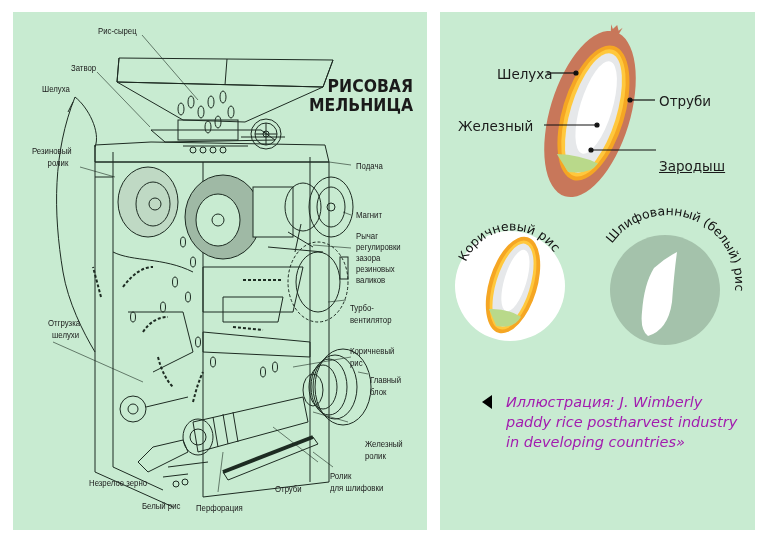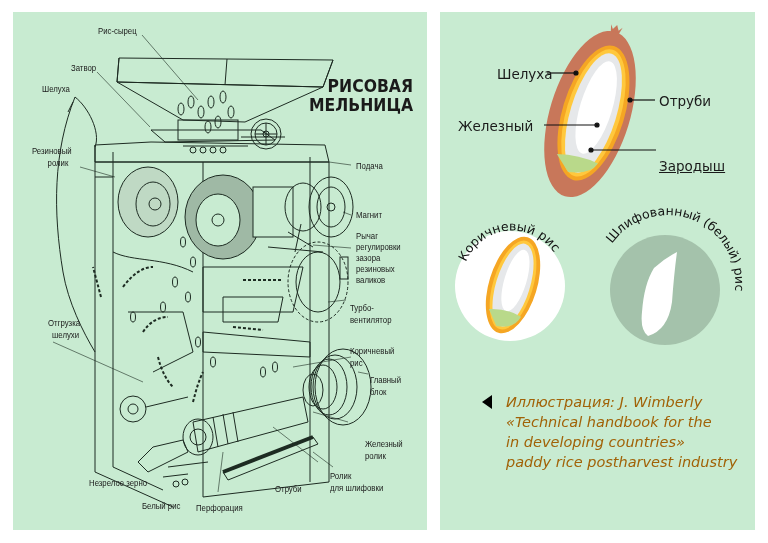--- a/index.html
+++ b/index.html
@@ -5,21 +5,21 @@
   html,body{margin:0;padding:0;background:#ffffff;}
   body{width:768px;height:543px;position:relative;overflow:hidden;font-family:"Liberation Sans",sans-serif;}
   .panel{position:absolute;background:#c8ebd1;}
   #left-panel{left:13px;top:12px;width:414px;height:518px;}
   #right-panel{left:440px;top:12px;width:315px;height:518px;}
   svg{position:absolute;left:0;top:0;}
   .lbl{position:absolute;font-family:"Liberation Sans",sans-serif;font-size:9.5px;color:#1a1a1a;line-height:12px;transform:scaleX(0.82);transform-origin:left top;white-space:nowrap;}
   .title{position:absolute;font-family:"DejaVu Sans",sans-serif;font-weight:bold;font-size:17px;line-height:19px;color:#1a1a1a;text-align:right;right:14px;top:65px;transform:scaleX(0.92);transform-origin:right top;}
   .title div{white-space:nowrap;}
   .glbl{position:absolute;font-family:"DejaVu Sans",sans-serif;font-size:13.5px;color:#1a1a1a;white-space:nowrap;}
-  .credit{position:absolute;left:66px;top:380px;font-family:"DejaVu Sans",sans-serif;font-style:italic;font-size:14.5px;line-height:20px;color:#a16207;}
+  .credit{position:absolute;left:66px;top:380px;font-family:"DejaVu Sans",sans-serif;font-style:italic;font-size:14.5px;line-height:20px;color:#a21caf;}
   .credit div{white-space:nowrap;}
   .tri{position:absolute;left:42px;top:383px;width:0;height:0;border-top:7px solid transparent;border-bottom:7px solid transparent;border-right:10px solid #000;}
 </style>
 </head>
 <body>
 
 <div id="left-panel" class="panel">
   <svg width="414" height="518" viewBox="0 0 414 518" fill="none" stroke="#1d2b22" stroke-width="1">
 
     <g>
@@ -295,17 +295,16 @@
   </svg>
 
   <div class="glbl" style="left:57px;top:54px;">Шелуха</div>
   <div class="glbl" style="left:219px;top:81px;">Отруби</div>
   <div class="glbl" style="left:18px;top:106px;">Железный</div>
   <div class="glbl" style="left:219px;top:146px;text-decoration:underline;">Зародыш</div>
 
   <div class="tri"></div>
   <div class="credit">
     <div>Иллюстрация: J. Wimberly</div>
-    <div>«Technical handbook for the</div>
+    <div>paddy rice postharvest industry</div>
     <div>in developing countries»</div>
-    <div>paddy rice postharvest industry</div>
   </div>
 </div>
 
 </body></html>

